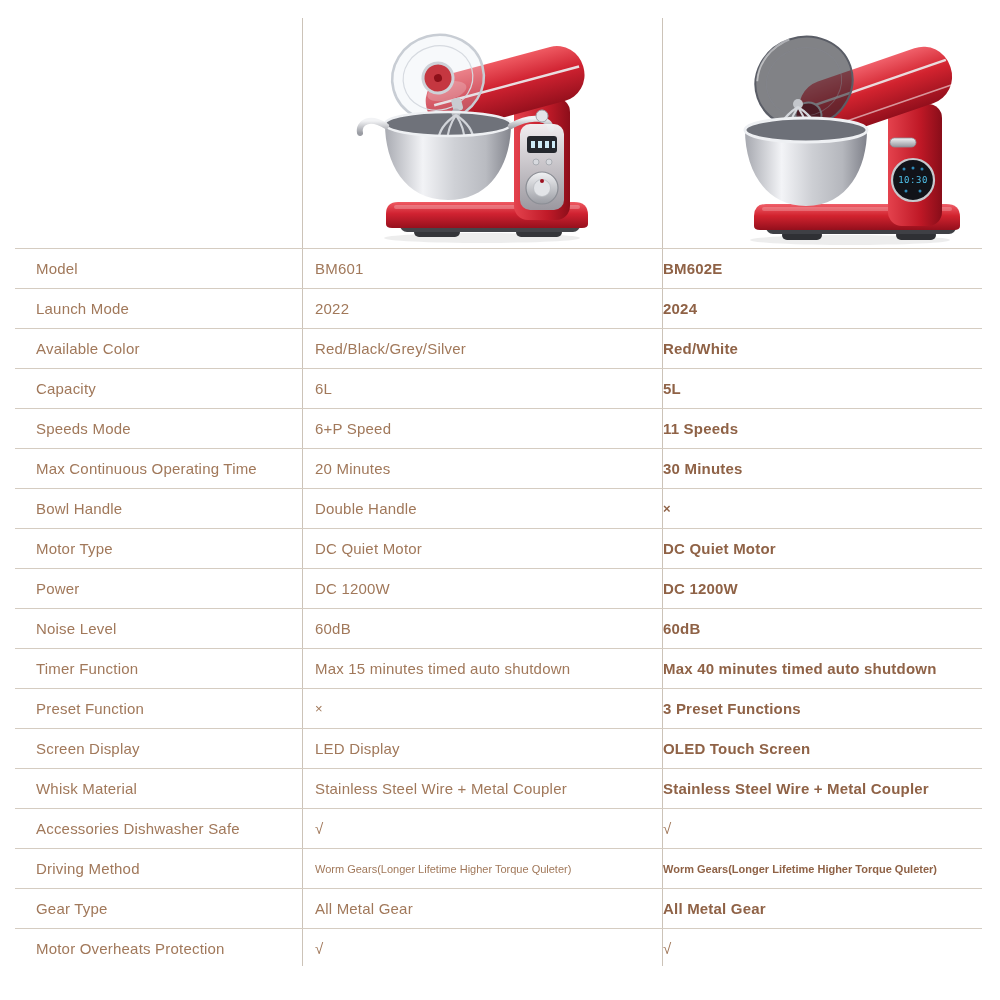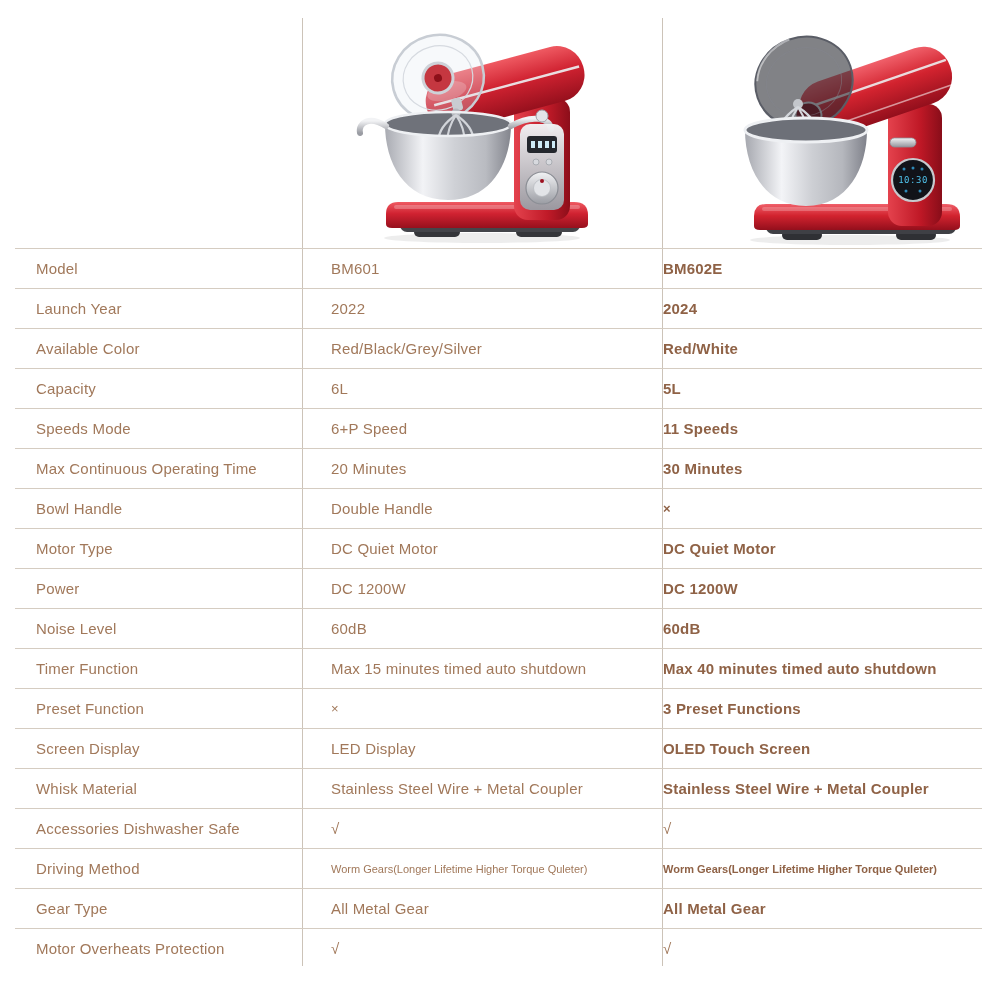--- a/index.html
+++ b/index.html
@@ -21,21 +21,21 @@
   .product{position:absolute;top:8px;width:300px;height:235px;}
   .product.p1{left:330px;}
   .product.p2{left:700px;}
 
   
   .spec-table{position:absolute;left:15px;top:248px;width:967px;}
   .row{display:flex;align-items:center;height:40px;border-top:1px solid var(--rule);
        font-size:15px;letter-spacing:.2px;}
   .cell{white-space:nowrap;overflow:hidden;}
   .c1{width:287px;padding-left:21px;color:var(--label);}
-  .c2{width:360px;padding-left:29px;color:var(--value);}
+  .c2{width:360px;padding-left:13px;color:var(--value);}
   .c3{flex:1;padding-left:1px;color:var(--value-bold);font-weight:700;}
   .cell.small{font-size:11px;letter-spacing:0;}
   .c3.check{font-weight:400;color:var(--value);}
   .cell.cross{font-size:13px;}
 </style>
 </head>
 <body>
 
 <div class="stage">
 
@@ -206,21 +206,21 @@
     </svg>
   </div>
 
   <div class="spec-table">
       <div class="row">
         <div class="cell c1">Model</div>
         <div class="cell c2">BM601</div>
         <div class="cell c3">BM602E</div>
       </div>
       <div class="row">
-        <div class="cell c1">Launch Year</div>
+        <div class="cell c1">Launch Mode</div>
         <div class="cell c2">2022</div>
         <div class="cell c3">2024</div>
       </div>
       <div class="row">
         <div class="cell c1">Available Color</div>
         <div class="cell c2">Red/Black/Grey/Silver</div>
         <div class="cell c3">Red/White</div>
       </div>
       <div class="row">
         <div class="cell c1">Capacity</div>

